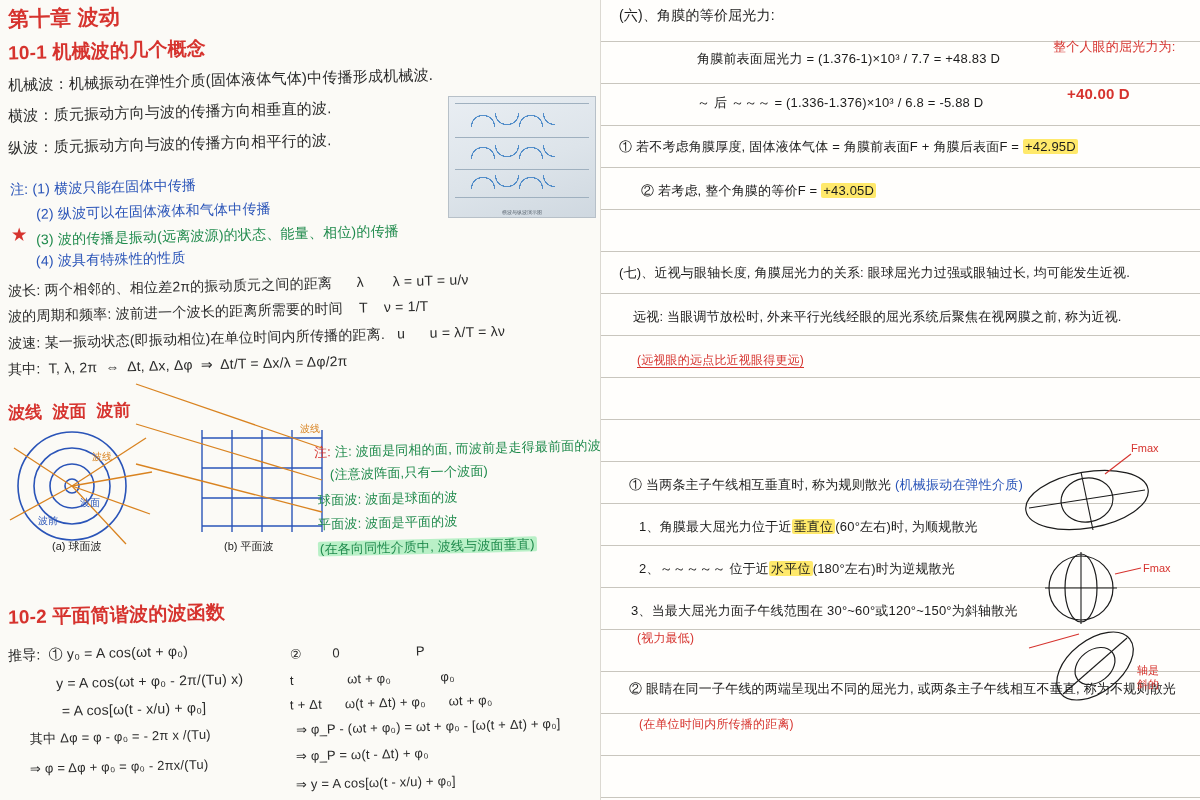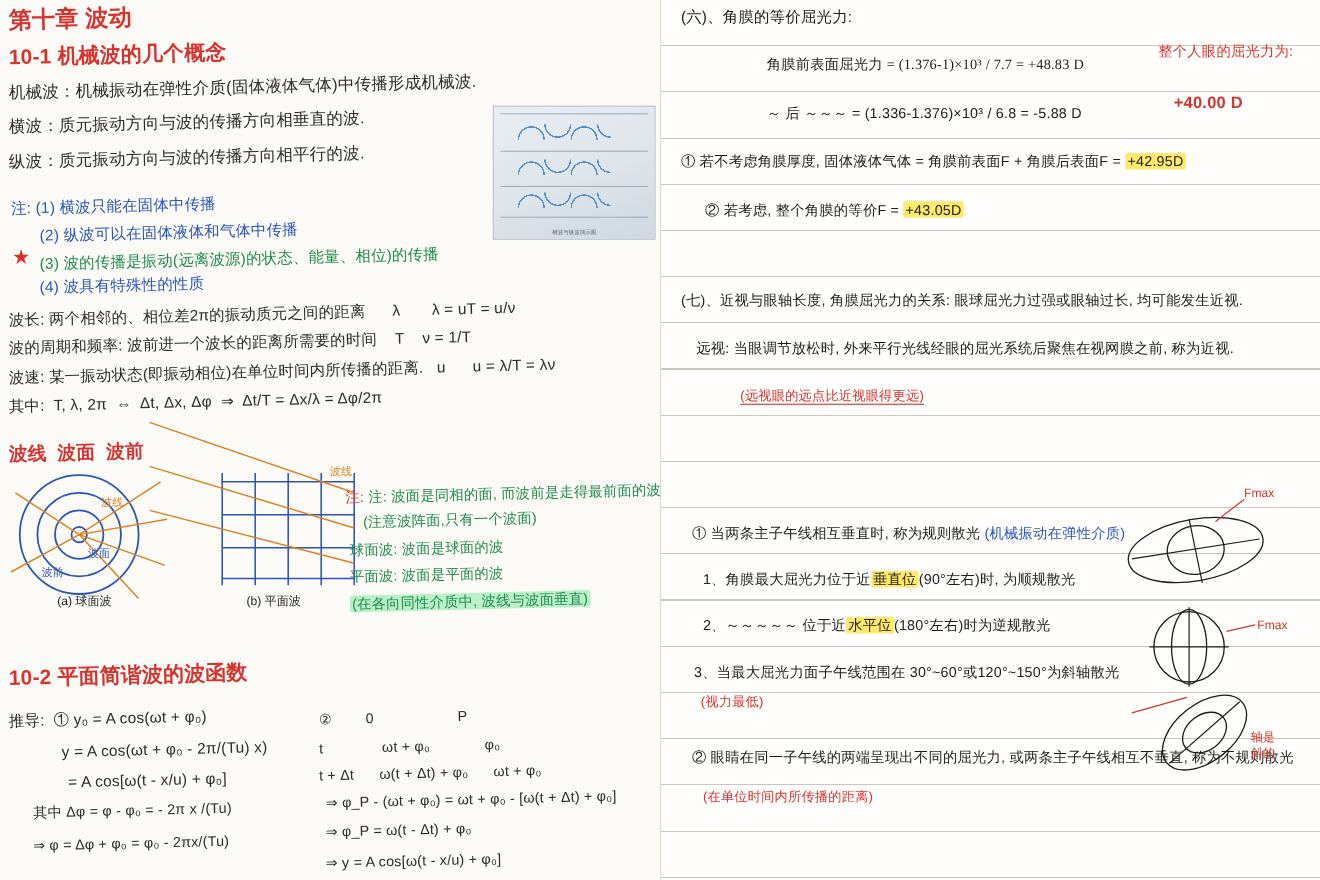--- a/index.html
+++ b/index.html
@@ -215,36 +215,36 @@
       <div class="pl" style="top:100px;"></div>
       <div class="cap">横波与纵波演示图</div>
     </div>
   </div>
 
   <div class="half half-right">
     <div class="ruled"></div>
 
     <div class="hw dark s14" style="left:18px; top:8px;">(六)、角膜的等价屈光力:</div>
 
-    <div class="hw dark s13" style="left:96px; top:52px;font-family:Liberation Serif, serif;">角膜前表面屈光力 = (1.376-1)×10³ / 7.7 = +48.83 D</div>
+    <div class="hw dark s13" style="left:96px; top:52px;">角膜前表面屈光力 = (1.376-1)×10³ / 7.7 = +48.83 D</div>
     <div class="hw dark s13" style="left:96px; top:96px;">～ 后 ～～～ = (1.336-1.376)×10³ / 6.8 = -5.88 D</div>
 
     <div class="hw dark s13" style="left:18px; top:140px;"><span>① 若不考虑角膜厚度, 固体液体气体 = 角膜前表面F + 角膜后表面F = </span><span class="hl-y">+42.95D</span></div>
     <div class="hw dark s13" style="left:18px; top:184px;margin-left:22px;"><span>② 若考虑, 整个角膜的等价F = </span><span class="hl-y">+43.05D</span></div>
 
     <div class="hw red s13" style="left:452px; top:40px;">整个人眼的屈光力为:</div>
     <div class="hw red s15 b" style="left:466px; top:86px;">+40.00 D</div>
 
     <div class="hw dark s13" style="left:18px; top:266px;text-align:center;">(七)、近视与眼轴长度, 角膜屈光力的关系: 眼球屈光力过强或眼轴过长, 均可能发生近视.</div>
     <div class="hw dark s13" style="left:32px; top:310px;">远视: 当眼调节放松时, 外来平行光线经眼的屈光系统后聚焦在视网膜之前, 称为近视.</div>
-    <div class="hw red s12" style="left:36px; top:354px;margin-left:36px;"><span class="ul-red">(远视眼的远点比近视眼得更远)</span></div>
+    <div class="hw red s12" style="left:36px; top:354px;"><span class="ul-red">(远视眼的远点比近视眼得更远)</span></div>
 
 
     <div class="hw dark s13" style="left:28px; top:478px;"><span>① 当两条主子午线相互垂直时, 称为规则散光 </span><span class="blue">(机械振动在弹性介质)</span></div>
-    <div class="hw dark s13" style="left:38px; top:520px;"><span>1、角膜最大屈光力位于近</span><span class="hl-y">垂直位</span><span>(90°左右)时, 为顺规散光</span></div>
+    <div class="hw dark s13" style="left:38px; top:520px;"><span>1、角膜最大屈光力位于近</span><span class="hl-y">垂直位</span><span>(60°左右)时, 为顺规散光</span></div>
     <div class="hw dark s13" style="left:38px; top:562px;"><span>2、～～～～～ 位于近</span><span class="hl-y">水平位</span><span>(180°左右)时为逆规散光</span></div>
     <div class="hw dark s13" style="left:30px; top:604px;">3、当最大屈光力面子午线范围在 30°~60°或120°~150°为斜轴散光</div>
     <div class="hw red s12" style="left:36px; top:632px;">(视力最低)</div>
 
     <div class="hw dark s13" style="left:28px; top:682px;">② 眼睛在同一子午线的两端呈现出不同的屈光力, 或两条主子午线相互不垂直, 称为不规则散光</div>
     <div class="hw red s12" style="left:38px; top:718px;">(在单位时间内所传播的距离)</div>
 
     <svg style="position:absolute;left:408px;top:462px;" width="190" height="250">
       <ellipse cx="78" cy="38" rx="62" ry="28" fill="none" stroke="#1c1c1c" stroke-width="1.2" transform="rotate(-10 78 38)"></ellipse>
       <ellipse cx="78" cy="38" rx="26" ry="22" fill="none" stroke="#1c1c1c" stroke-width="1.2" transform="rotate(-10 78 38)"></ellipse>

